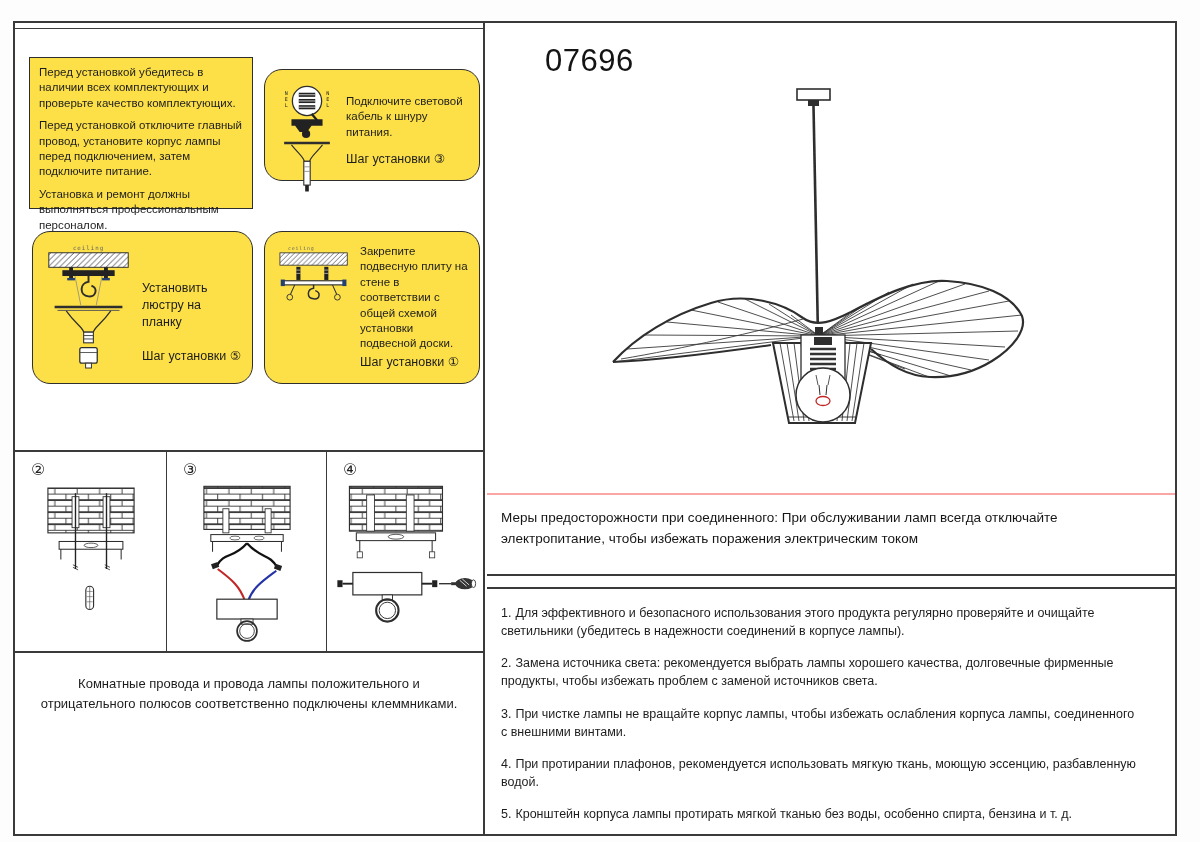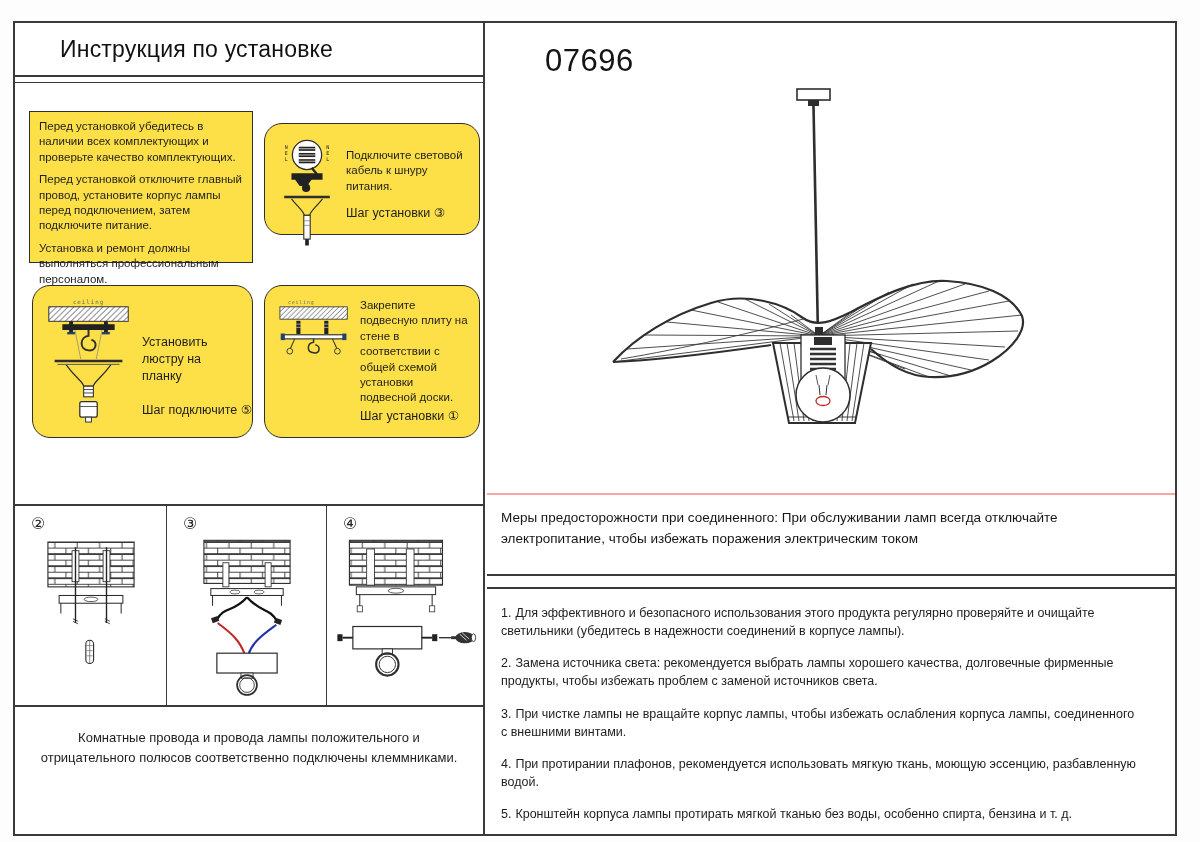--- a/index.html
+++ b/index.html
@@ -66,21 +66,20 @@
       <rect width="6" height="6" fill="#fff"></rect>
       <path d="M0,6L6,0" stroke="#555" stroke-width="1" fill="none"></path>
     </pattern>
   </defs>
 </svg>
 
 <div class="frame">
 
   <div class="left">
 
-    <div class="title-row">Инструкция по установке</div>
     <div class="subline"></div>
 
     <div class="main">
 
       <div class="box plain">
         <p class="p">Перед установкой убедитесь в наличии всех комплектующих и проверьте качество комплектующих.</p>
         <p class="p">Перед установкой отключите главный провод, установите корпус лампы перед подключением, затем подключите питание.</p>
         <p class="p">Установка и ремонт должны выполняться профессиональным персоналом.</p>
       </div>
 
@@ -135,21 +134,21 @@
             <path d="M24,70C34,84 41,87 42,92 M70,70C60,84 53,87 52,92 M42,92H52" fill="none" class="ink" stroke-width="1.3"></path>
             <rect x="42" y="92" width="10" height="11" fill="#fff" class="ink" stroke-width="1.1"></rect>
             <path d="M42,95.5H52M42,99H52" stroke="#444" stroke-width="1"></path>
             <rect x="38" y="108" width="18" height="16" rx="2" fill="#fff" class="ink" stroke-width="1.3"></rect>
             <path d="M38,113H56" stroke="#444" stroke-width="0.9"></path>
             <rect x="44" y="124" width="6" height="5" fill="#fff" class="ink" stroke-width="1"></rect>
           </svg>
         </div>
         <div class="text-col">
           <p class="step-text">Установить люстру на планку</p>
-          <div class="step-label">Шаг подключите ⑤</div>
+          <div class="step-label">Шаг установки ⑤</div>
         </div>
       </div>
 
       <div class="box rounded" id="box4">
         <div class="icon-col">
           <svg width="78" height="80" viewBox="0 0 95 95">
             <text x="32" y="9" font-size="6" fill="#666" text-anchor="middle" letter-spacing="1">ceiling</text>
             <rect x="6" y="12" width="82" height="15" fill="url(#hatch)" class="ink" stroke-width="1"></rect>
             <rect x="26" y="29" width="5" height="16" fill="#222"></rect>
             <rect x="60" y="29" width="5" height="16" fill="#222"></rect>

